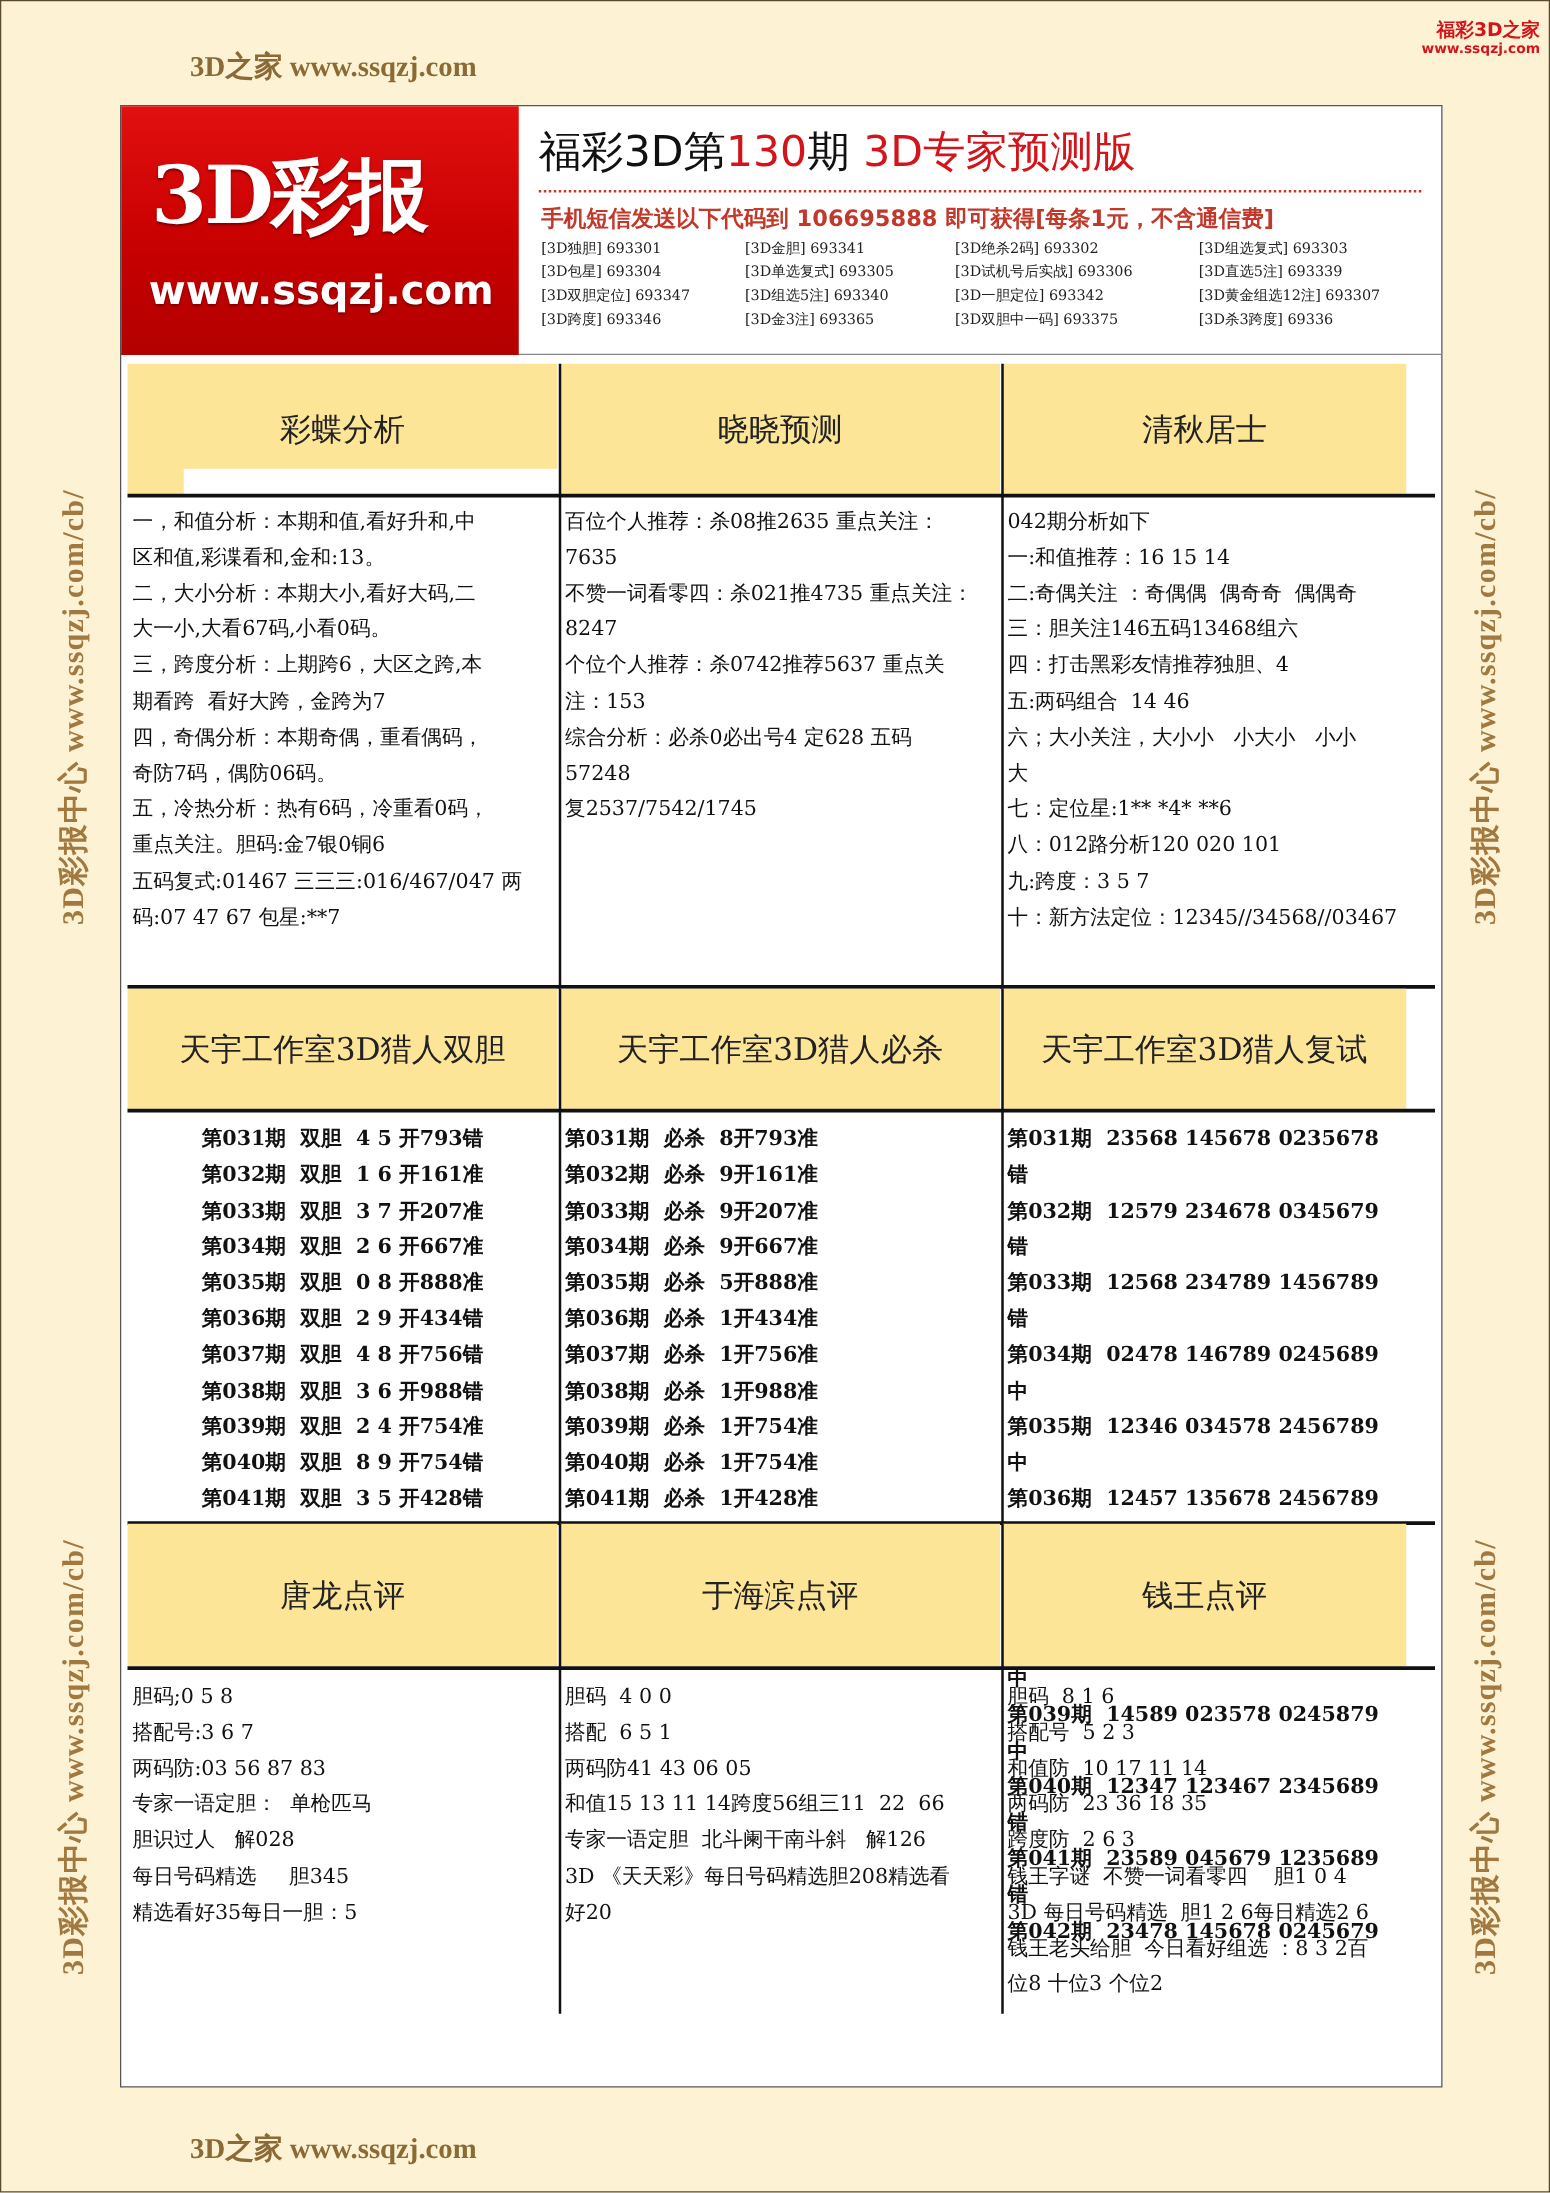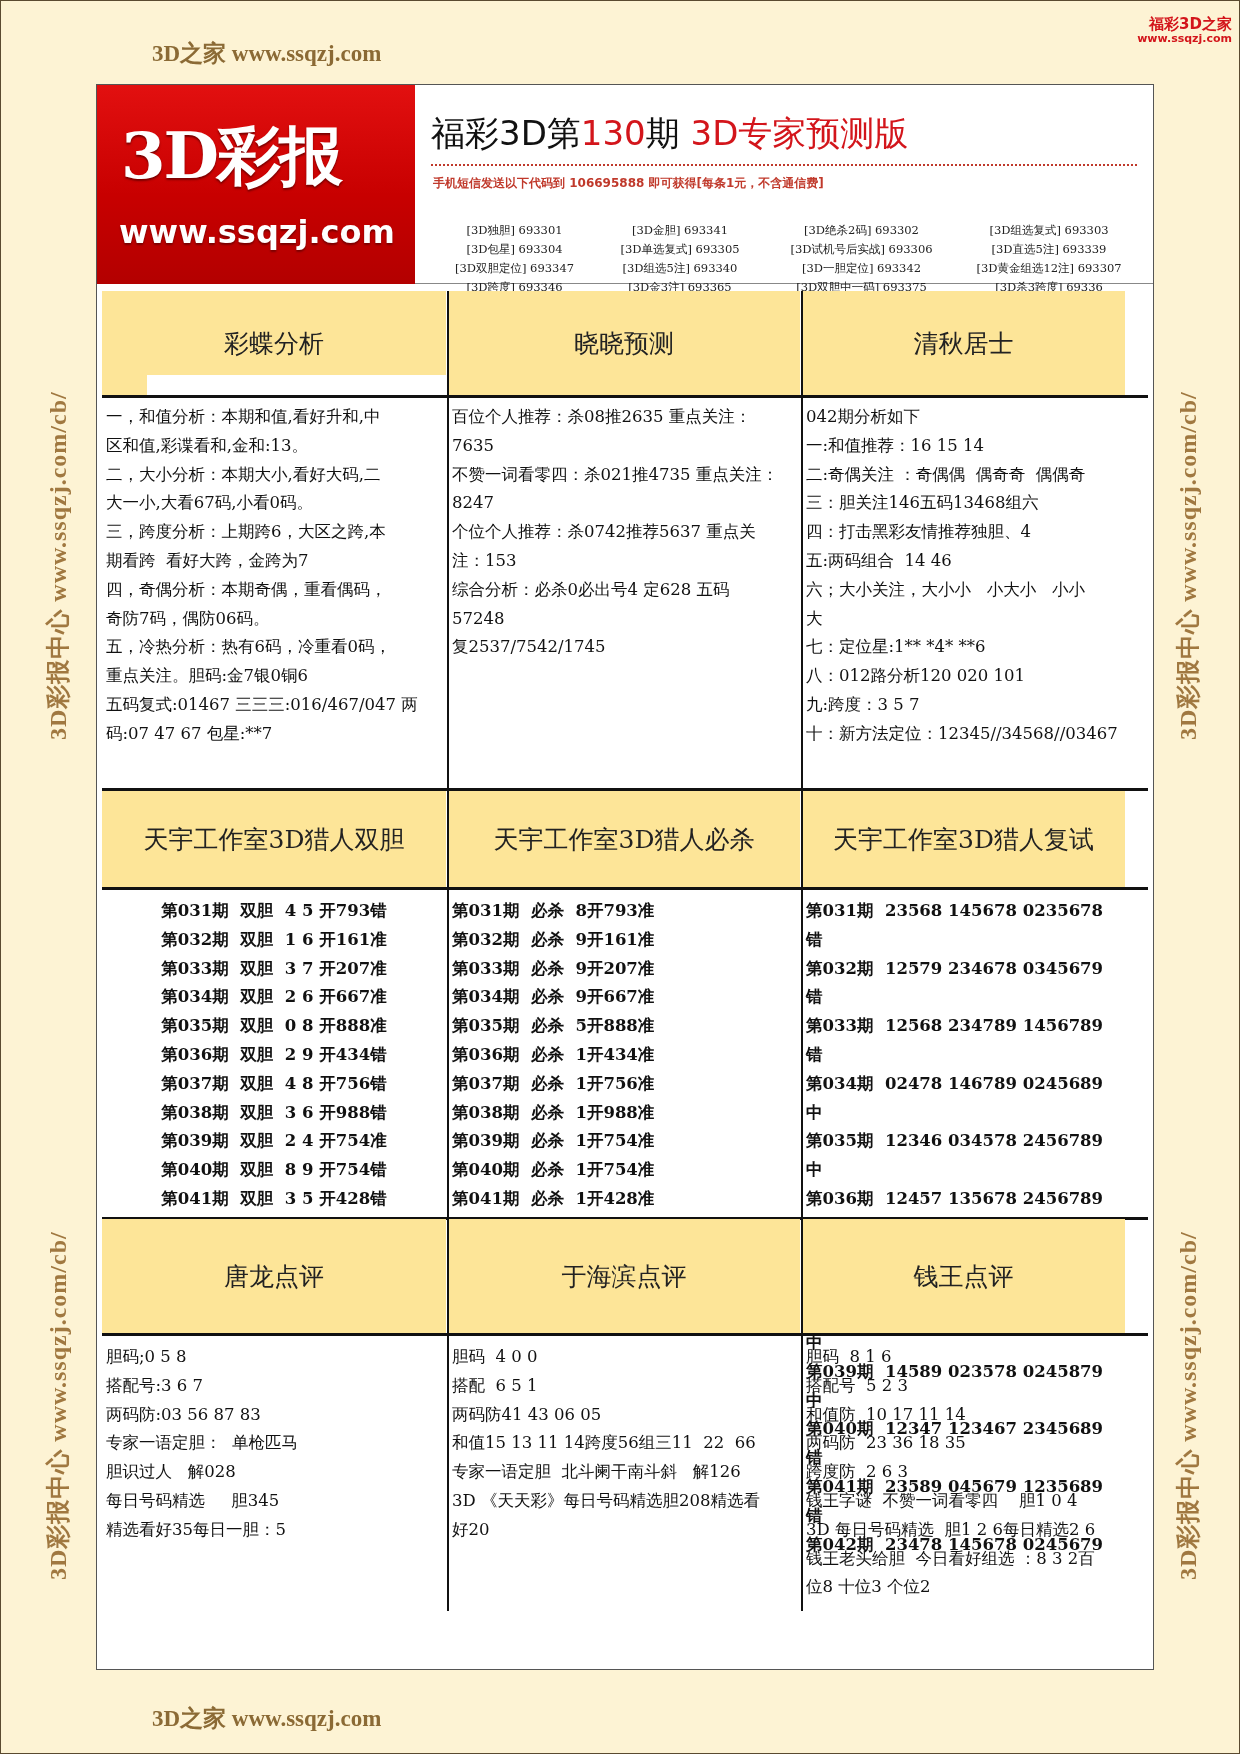--- a/index.html
+++ b/index.html
@@ -59,39 +59,39 @@
     font-family: "DejaVu Serif", serif;
     text-shadow: 0 2px 2px #7a0000;
     letter-spacing: -2px;
   }
   .logo-url {
     position: absolute; left: 22px; top: 128px;
     color: #fff; font-size: 32px; font-weight: bold;
     font-family: "DejaVu Sans", sans-serif;
     text-shadow: 0 2px 2px #7a0000;
   }
-  .head-right { position: absolute; left: 318px; top: 16px; right: 0; height: 217px; text-align: center; }
+  .head-right { position: absolute; left: 318px; top: 4px; right: 0; height: 217px; }
   .head-title {
     position: absolute; left: 16px; top: 10px;
     font-family: "DejaVu Sans", sans-serif; font-size: 34px; color: #111;
   }
   .head-title .red { color: #d3151b; }
   .dotline {
     position: absolute; left: 16px; right: 16px; top: 63px;
     border-top: 2px dotted #c0392b;
   }
   .sms-line {
     position: absolute; left: 18px; top: 74px;
-    font-family: "DejaVu Sans", sans-serif; font-size: 12px; font-weight: bold; color: #c0392b;
+    font-family: "DejaVu Sans", sans-serif; font-size: 18px; font-weight: bold; color: #c0392b;
   }
   .codes {
     position: absolute; left: 18px; top: 102px; right: 10px;
     display: grid; grid-template-columns: 163px 168px 195px 180px;
     row-gap: 4px;
-    font-family: "DejaVu Serif", serif; font-size: 11.5px; color: #222; margin-top: 20px;
+    font-family: "DejaVu Serif", serif; font-size: 11.5px; color: #222;
   }
   .code-item { white-space: nowrap; }
 
   .grid {
     position: absolute; left: 0; top: 206px; width: 1056px;
   }
   .row { position: relative; width: 1056px; }
   .row .hdr {
     position: absolute; top: 0; height: 104px;
     background: #fde598;

